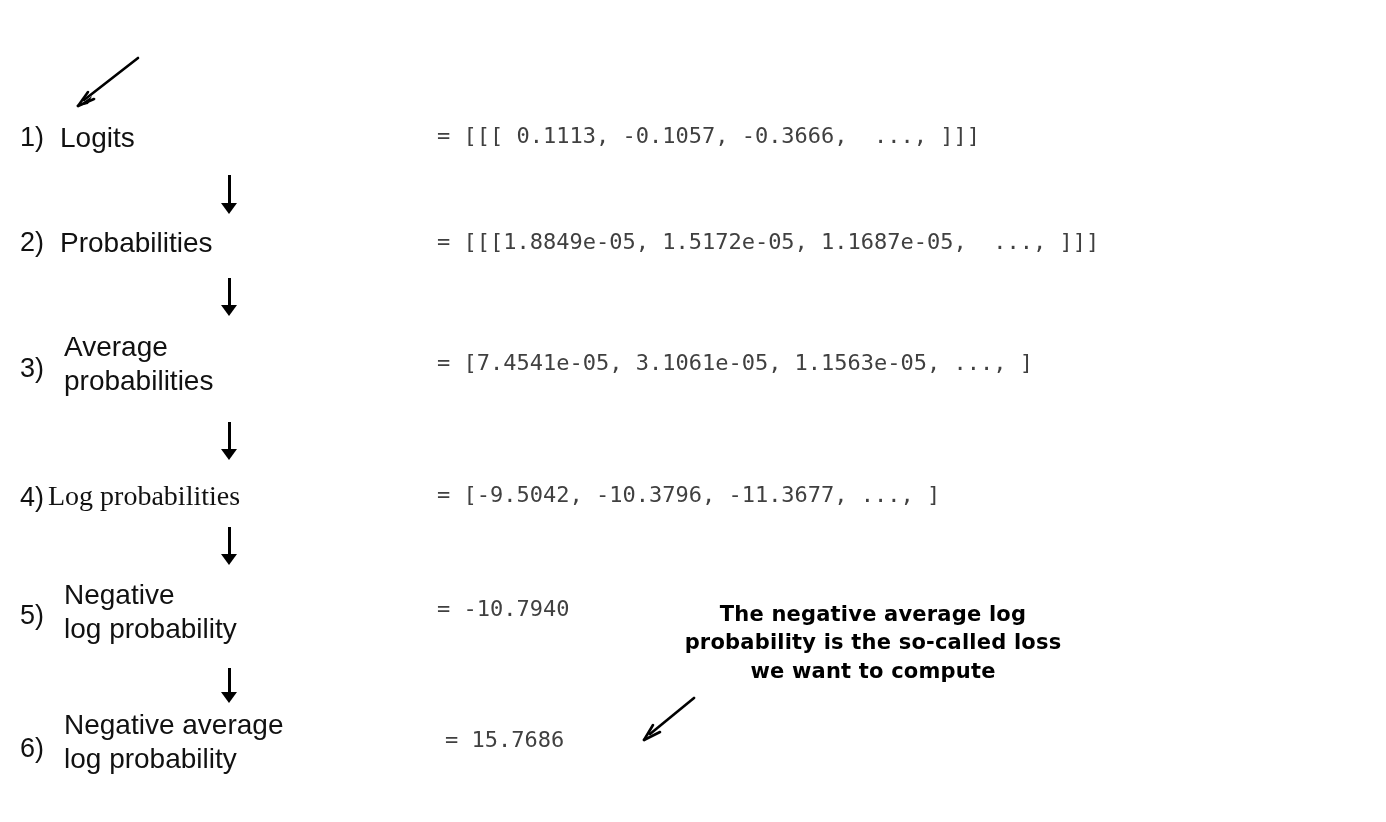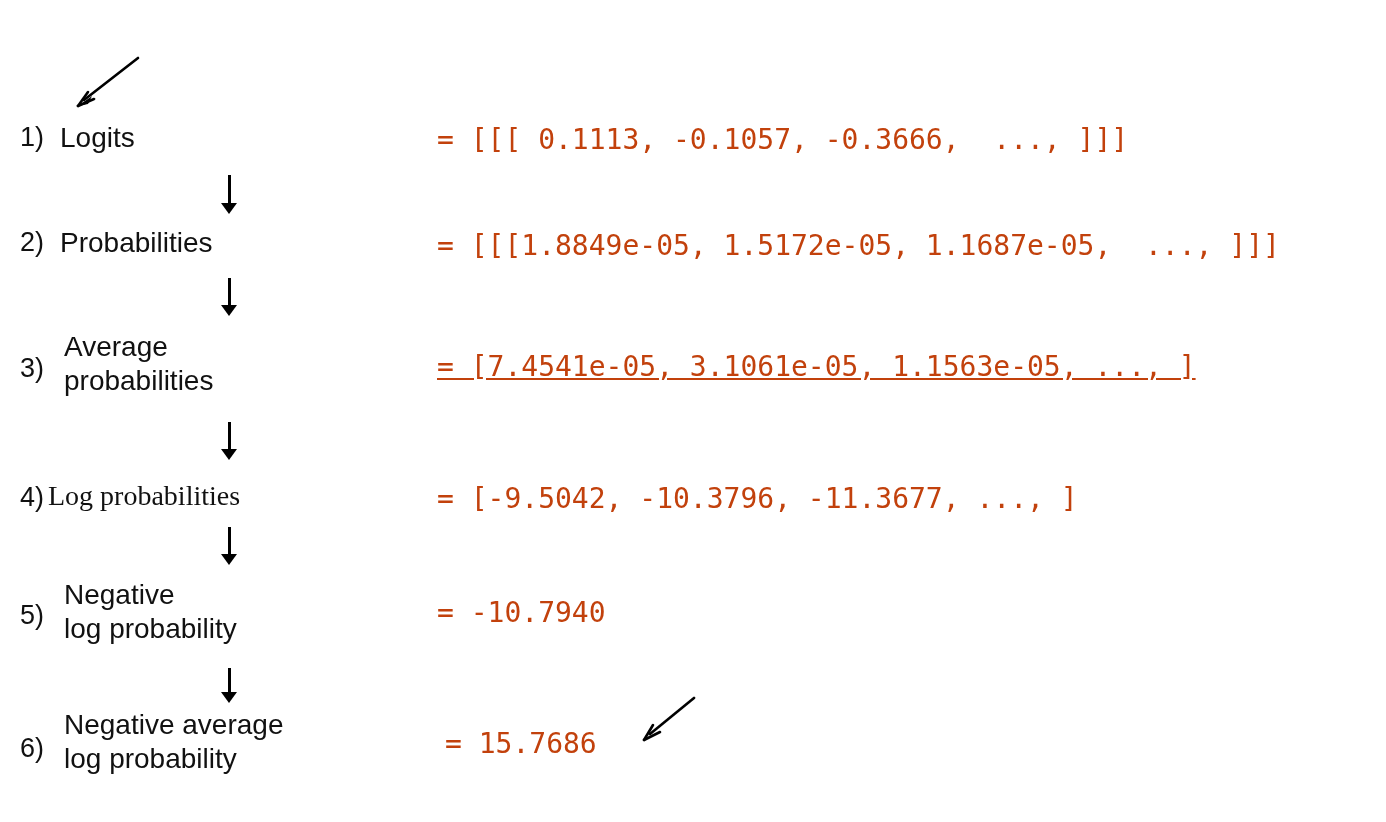--- a/index.html
+++ b/index.html
@@ -49,22 +49,22 @@
     font-family: "Liberation Sans", sans-serif;
     font-size: 28px;
     color: #111;
     line-height: 1.2;
     width: 330px;
   }
 
   
   .value {
     font-family: "DejaVu Sans Mono", monospace;
-    font-size: 28px;
-    color: #c2410c;
+    font-size: 22px;
+    color: #404040;
     white-space: pre;
     letter-spacing: 0px;
   }
 
   
   .vshaft {
     position: absolute;
     width: 3px;
     background: #000;
   }
@@ -87,20 +87,21 @@
 <div class="stage">
 
 
   <svg class="pointer" style="left:70px; top:52px; width:90px; height:60px;" viewBox="0 0 90 60">
     <line x1="68" y1="6" x2="14" y2="48" stroke="#000" stroke-width="2.6" stroke-linecap="round"></line>
     <polygon points="8,54 22,44 18,52" fill="#000"></polygon>
     <line x1="8" y1="54" x2="24" y2="47" stroke="#000" stroke-width="2.6" stroke-linecap="round"></line>
     <line x1="8" y1="54" x2="18" y2="40" stroke="#000" stroke-width="2.6" stroke-linecap="round"></line>
   </svg>
 
+  <div class="abs annot annot-2" style="left:678px; top:600px;">The negative average log probability is the so-called loss we want to compute</div>
 
   <svg class="pointer" style="left:636px; top:694px; width:80px; height:60px;" viewBox="0 0 80 60">
     <line x1="58" y1="4" x2="14" y2="40" stroke="#000" stroke-width="2.6" stroke-linecap="round"></line>
     <line x1="8" y1="46" x2="24" y2="38" stroke="#000" stroke-width="2.6" stroke-linecap="round"></line>
     <line x1="8" y1="46" x2="17" y2="31" stroke="#000" stroke-width="2.6" stroke-linecap="round"></line>
   </svg>
 
   <div class="abs stepnum" style="left:20px; top:122px;">1)</div>
   <div class="abs steplabel" style="left:60px; top:121px;">Logits</div>
   <div class="abs value" style="left:437px; top:123px;">= [[[ 0.1113, -0.1057, -0.3666,  ..., ]]]</div>
@@ -111,21 +112,21 @@
   <div class="abs stepnum" style="left:20px; top:227px;">2)</div>
   <div class="abs steplabel" style="left:60px; top:226px;">Probabilities</div>
   <div class="abs value" style="left:437px; top:229px;">= [[[1.8849e-05, 1.5172e-05, 1.1687e-05,  ..., ]]]</div>
 
   <div class="vshaft" style="left:228px; top:278px; height:29px;"></div>
   <div class="vhead" style="left:221px; top:305px;"></div>
 
   <div class="abs stepnum" style="left:20px; top:353px;">3)</div>
   <div class="abs steplabel multiline" style="left:64px; top:330px; white-space:pre-line;">Average
 probabilities</div>
-  <div class="abs value" style="left:437px; top:350px;text-decoration:underline;">= [7.4541e-05, 3.1061e-05, 1.1563e-05, ..., ]</div>
+  <div class="abs value" style="left:437px; top:350px;">= [7.4541e-05, 3.1061e-05, 1.1563e-05, ..., ]</div>
 
   <div class="vshaft" style="left:228px; top:422px; height:29px;"></div>
   <div class="vhead" style="left:221px; top:449px;"></div>
 
   <div class="abs stepnum" style="left:20px; top:482px;">4)</div>
   <div class="abs steplabel" style="left:48px; top:479px;font-family:Liberation Serif, serif;">Log probabilities</div>
   <div class="abs value" style="left:437px; top:482px;">= [-9.5042, -10.3796, -11.3677, ..., ]</div>
 
   <div class="vshaft" style="left:228px; top:527px; height:29px;"></div>
   <div class="vhead" style="left:221px; top:554px;"></div>

